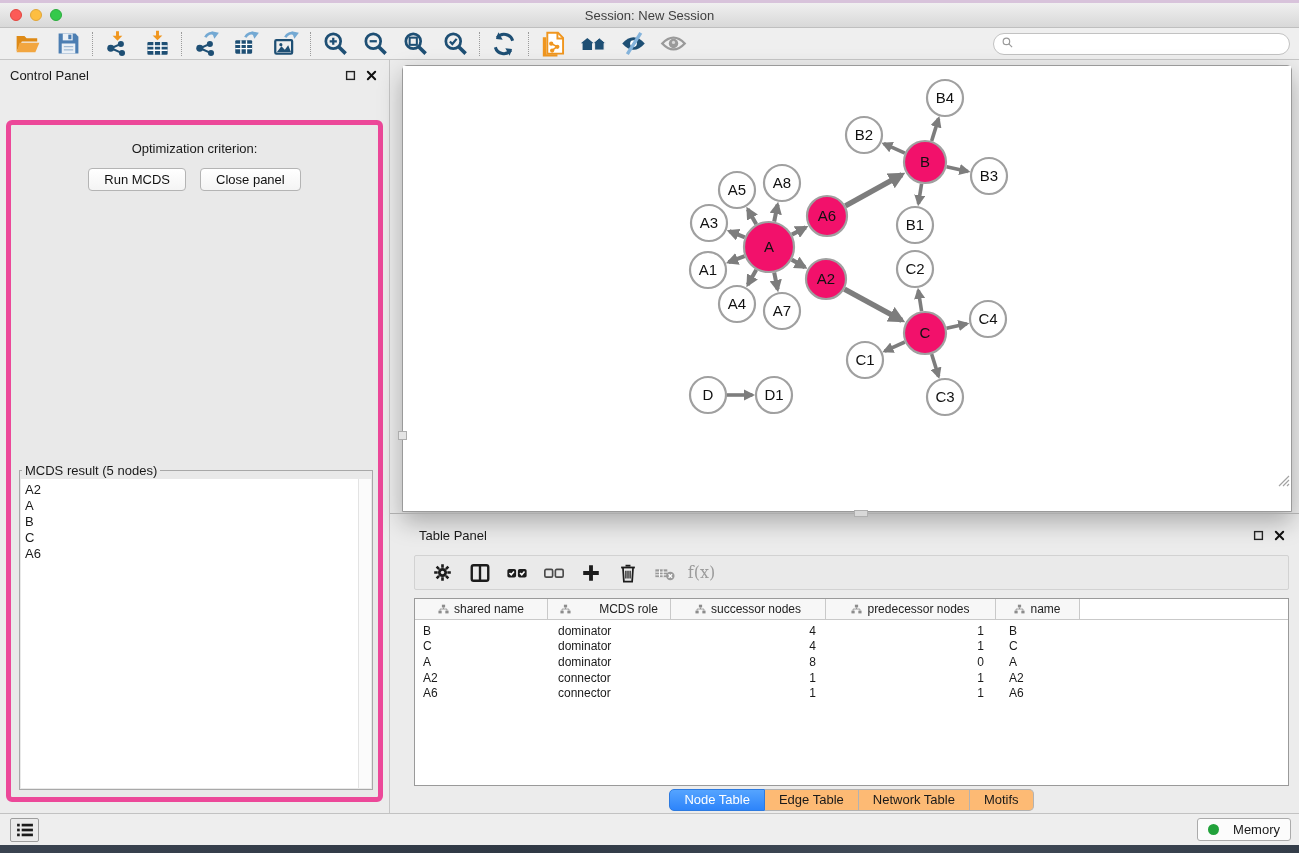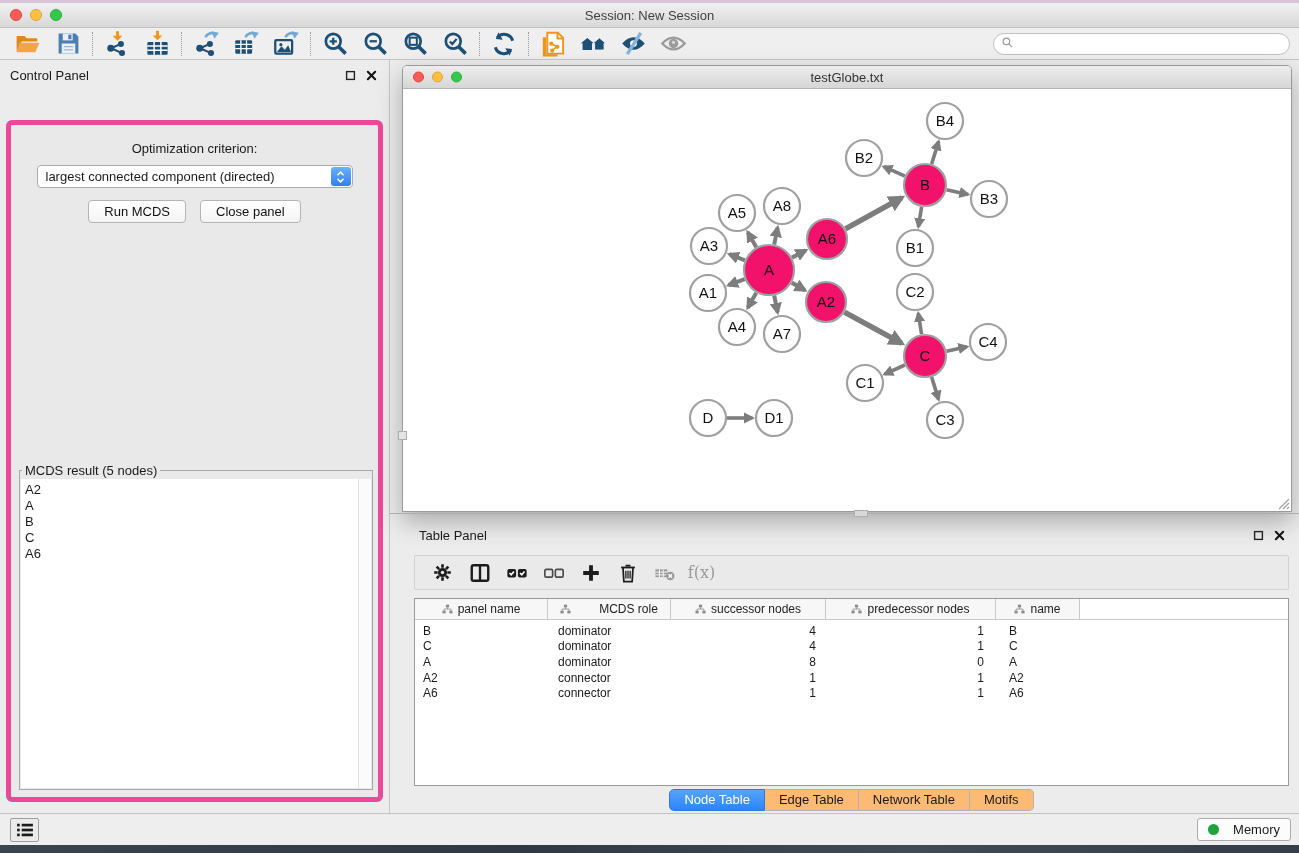--- a/index.html
+++ b/index.html
@@ -247,57 +247,40 @@
             </svg>
           </span>
         <span class="wbtn">
             <svg viewBox="0 0 24 24" width="11" height="11">
               <path d="M4 4l16 16M20 4L4 20" stroke="#111" stroke-width="4.4" stroke-linecap="round"></path>
             </svg>
           </span>
       </div>
       <div class="cp-body">
         <div class="opt-label">Optimization criterion:</div>
-        <div class="select">
-          <span class="sel-text">largest connected component (directed)</span>
-          <span class="sel-step">
-              <svg viewBox="0 0 10 16" width="9" height="14">
-                <path d="M1.5 6L5 2.5 8.5 6" fill="none" stroke="#fff" stroke-width="1.8"></path>
-                <path d="M1.5 10L5 13.5 8.5 10" fill="none" stroke="#fff" stroke-width="1.8"></path>
-              </svg>
-            </span>
-        </div>
         <div class="btn-row">
           <button class="mac-btn">Run MCDS</button>
           <button class="mac-btn">Close panel</button>
         </div>
         <fieldset class="result-fs">
           <legend>MCDS result (5 nodes)</legend>
           <div class="result-list">
               <div class="res-item">A2</div>
               <div class="res-item">A</div>
               <div class="res-item">B</div>
               <div class="res-item">C</div>
               <div class="res-item">A6</div>
             </div>
           <div class="result-scroll"></div>
         </fieldset>
       </div>
     </div>
 
     <div class="right-area">
       <div class="net-window">
-        <div class="nw-titlebar">
-          <div class="traffic small">
-            <span class="tl red"></span>
-            <span class="tl yellow"></span>
-            <span class="tl green"></span>
-          </div>
-          <div class="nw-title">testGlobe.txt</div>
-        </div>
         <div class="nw-canvas">
           <svg width="888" height="421" xmlns="http://www.w3.org/2000/svg">
             <defs>
               <marker id="arrowhead" viewBox="0 0 6 6" refX="4.6" refY="3" markerWidth="3.1" markerHeight="3.1" orient="auto">
                   <path d="M0 0L6 3L0 6Z" fill="#7D7D7D"></path>
                 </marker>
             </defs>
           <line x1="353.3" y1="158.3" x2="344.8" y2="143.2" stroke="#7D7D7D" stroke-width="4" marker-end="url(#arrowhead)"></line>
               <line x1="371.2" y1="155.5" x2="374.6" y2="138.6" stroke="#7D7D7D" stroke-width="4" marker-end="url(#arrowhead)"></line>
               <line x1="341.9" y1="171.3" x2="326.4" y2="165.2" stroke="#7D7D7D" stroke-width="4" marker-end="url(#arrowhead)"></line>
@@ -486,21 +469,21 @@
         <div class="thead">
             <div class="th" style="width: 133px;">
               <svg viewBox="0 0 24 24" width="11" height="11">
                 <g fill="#8C8C8C">
                   <rect x="8.5" y="1.5" width="7" height="6"></rect>
                   <rect x="1" y="14.5" width="7" height="6"></rect>
                   <rect x="16" y="14.5" width="7" height="6"></rect>
                 </g>
                 <path d="M12 7.5v3.5M4.5 14.5v-3.5h15v3.5" fill="none" stroke="#8C8C8C" stroke-width="1.8"></path>
               </svg>
-              <span>panel name</span>
+              <span>shared name</span>
             </div>
             <div class="th" style="width: 123px; gap: 28px;">
               <svg viewBox="0 0 24 24" width="11" height="11">
                 <g fill="#8C8C8C">
                   <rect x="8.5" y="1.5" width="7" height="6"></rect>
                   <rect x="1" y="14.5" width="7" height="6"></rect>
                   <rect x="16" y="14.5" width="7" height="6"></rect>
                 </g>
                 <path d="M12 7.5v3.5M4.5 14.5v-3.5h15v3.5" fill="none" stroke="#8C8C8C" stroke-width="1.8"></path>
               </svg>

